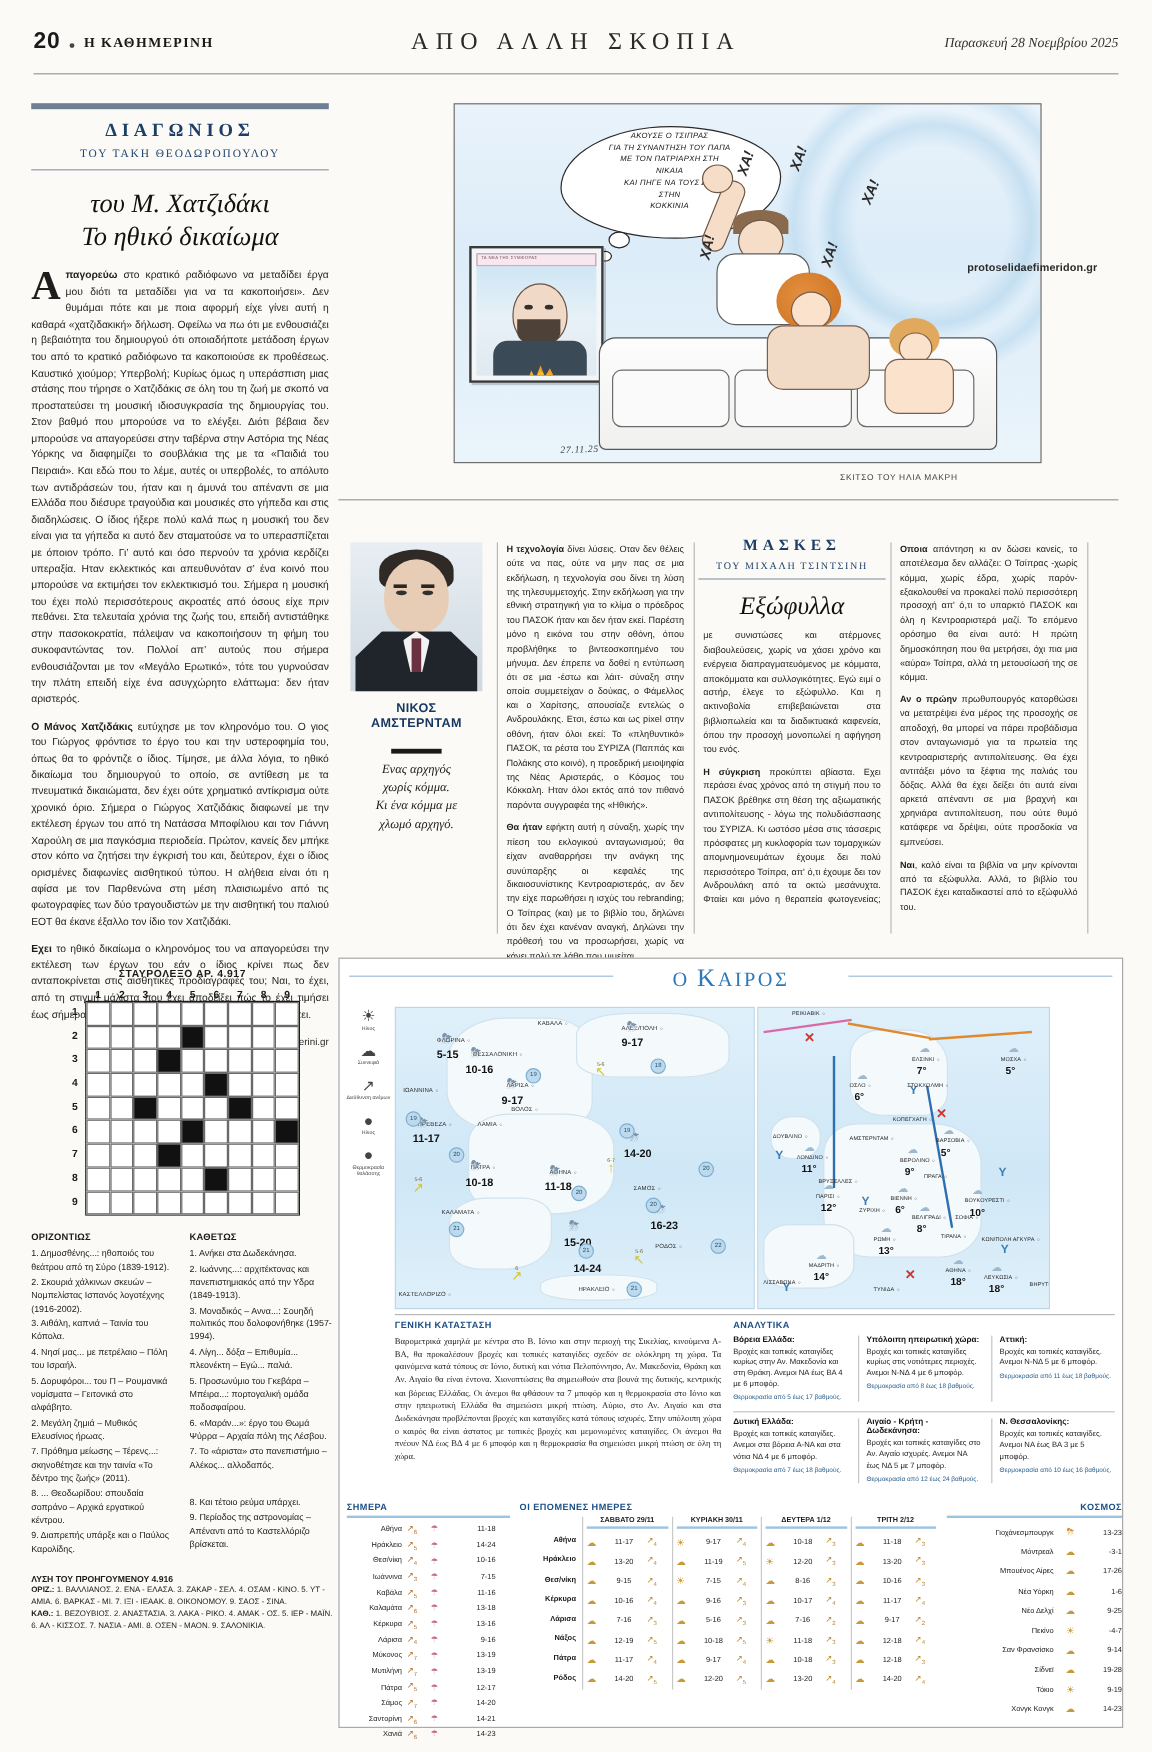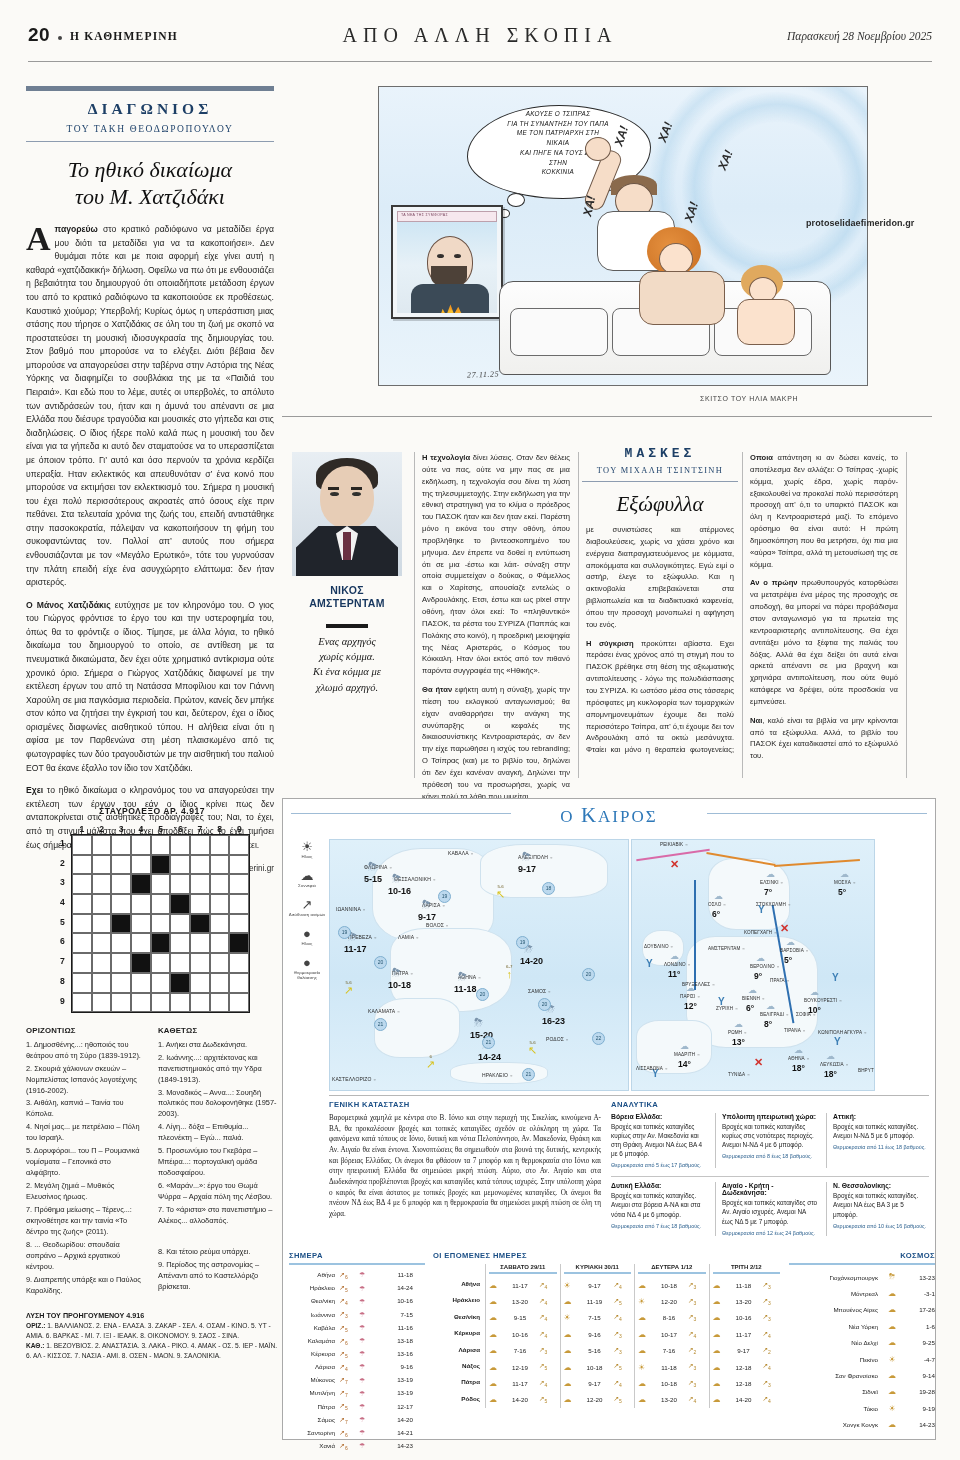--- a/index.html
+++ b/index.html
@@ -99,21 +99,21 @@
   .cartoon-credit{position:absolute;left:700px;top:395px;font-size:7px;letter-spacing:.6px;color:#444;}
   .rule-under-cartoon{position:absolute;left:282px;top:416px;width:650px;height:1px;background:#9a9a9a;}
 
   
   .maskes{position:absolute;left:282px;top:428px;width:652px;height:350px;}
   .mk-col{position:absolute;top:24px;width:148px;font-size:7.6px;line-height:1.56;text-align:justify;color:#1d1d1d;}
   .mk-col p{margin:0 0 7px 0;}
   .mk-c1{left:140px;} .mk-c2{left:304px;top:96px;} .mk-c3{left:468px;}
   .mk-vrule{position:absolute;top:24px;width:1px;background:#b9b9b9;}
   .mk-center{position:absolute;left:300px;top:18px;width:156px;text-align:center;}
-  .mk-kicker{font-family:Liberation Mono, monospace;font-size:13px;letter-spacing:4px;color:#1d3f66;font-weight:600;}
+  .mk-kicker{font-family:Liberation Serif, serif;font-size:13px;letter-spacing:4px;color:#1d3f66;font-weight:600;}
   .mk-by{font-family:"Liberation Serif",serif;font-size:8.4px;letter-spacing:1.4px;color:#22456d;margin-top:5px;}
   .mk-rule{height:1px;background:#8d9cb0;margin-top:6px;}
   .mk-head{font-family:"Liberation Serif",serif;font-style:italic;font-size:21px;margin-top:10px;color:#111;}
   .portrait{position:absolute;left:10px;top:24px;width:110px;height:124px;overflow:hidden;
      background:linear-gradient(180deg,#e8eef3 0%,#cfd9e2 100%);}
   .p-head{position:absolute;left:28px;top:14px;width:54px;height:62px;border-radius:50% 50% 45% 45%;background:#e7cdb6;}
   .p-hair{position:absolute;left:24px;top:6px;width:62px;height:34px;border-radius:50% 50% 28% 28%;background:#2f2a26;}
   .p-eyeL,.p-eyeR{position:absolute;top:40px;width:9px;height:4px;border-radius:50%;background:#30302e;}
   .p-eyeL{left:38px;} .p-eyeR{left:60px;}
   .p-brow{position:absolute;top:35px;width:11px;height:2.5px;background:#2a2622;}
@@ -232,22 +232,22 @@
     <div class="mh-date">Παρασκευή 28 Νοεμβρίου 2025</div>
   </div>
   <div class="mh-rule"></div>
 
   <div class="col-left">
     <div class="dg-topbar"></div>
     <div class="dg-kicker">ΔΙΑΓΩΝΙΟΣ</div>
     <div class="dg-by">ΤΟΥ ΤΑΚΗ ΘΕΟΔΩΡΟΠΟΥΛΟΥ</div>
     <div class="dg-rule"></div>
     <div class="dg-head">
+      <div>του Μ. Χατζιδάκι</div>
       <div>Το ηθικό δικαίωμα</div>
-      <div>του Μ. Χατζιδάκι</div>
     </div>
     <div class="dg-body">
       <p>
         <span class="dropcap">Α</span><span style="font-weight:bold">παγορεύω</span><span> στο κρατικό ραδιόφωνο να μεταδίδει έργα μου διότι τα μεταδίδει για να τα κακοποιήσει». Δεν θυμάμαι πότε και με ποια αφορμή είχε γίνει αυτή η καθαρά «χατζιδακική» δήλωση. Οφείλω να πω ότι με ενθουσιάζει η βεβαιότητα του δημιουργού ότι οποιαδήποτε μετάδοση έργων του από το κρατικό ραδιόφωνο τα κακοποιούσε εκ προθέσεως. Καυστικό χιούμορ; Υπερβολή; Κυρίως όμως η υπεράσπιση μιας στάσης που τήρησε ο Χατζιδάκις σε όλη του τη ζωή με σκοπό να προστατεύσει τη μουσική ιδιοσυγκρασία της δημιουργίας του. Στον βαθμό που μπορούσε να το ελέγξει. Διότι βέβαια δεν μπορούσε να απαγορεύσει στην ταβέρνα στην Αστόρια της Νέας Υόρκης να διαφημίζει το σουβλάκια της με τα «Παιδιά του Πειραιά». Και εδώ που το λέμε, αυτές οι υπερβολές, το απόλυτο των αντιδράσεών του, ήταν και η άμυνά του απέναντι σε μια Ελλάδα που διέσυρε τραγούδια και μουσικές στο γήπεδα και στις διαδηλώσεις. Ο ίδιος ήξερε πολύ καλά πως η μουσική του δεν είναι για τα γήπεδα κι αυτό δεν σταματούσε να το υπερασπίζεται με όποιον τρόπο. Γι’ αυτό και όσο περνούν τα χρόνια κερδίζει υπεραξία. Ηταν εκλεκτικός και απευθυνόταν σ’ ένα κοινό που μπορούσε να εκτιμήσει τον εκλεκτικισμό του. Σήμερα η μουσική του έχει πολύ περισσότερους ακροατές από όσους είχε πριν πεθάνει. Στα τελευταία χρόνια της ζωής του, επειδή αντιστάθηκε στην πασοκοκρατία, πάλεψαν να κακοποιήσουν τη φήμη του συκοφαντώντας τον. Πολλοί απ’ αυτούς που σήμερα ενθουσιάζονται με τον «Μεγάλο Ερωτικό», τότε του γυρνούσαν την πλάτη επειδή είχε ένα ασυγχώρητο ελάττωμα: δεν ήταν αριστερός.</span>
       </p>
       <p>
         <span class="b">Ο Μάνος Χατζιδάκις</span><span> ευτύχησε με τον κληρονόμο του. Ο γιος του Γιώργος φρόντισε το έργο του και την υστεροφημία του, όπως θα το φρόντιζε ο ίδιος. Τίμησε, με άλλα λόγια, το ηθικό δικαίωμα του δημιουργού το οποίο, σε αντίθεση με τα πνευματικά δικαιώματα, δεν έχει ούτε χρηματικό αντίκρισμα ούτε χρονικό όριο. Σήμερα ο Γιώργος Χατζιδάκις διαφωνεί με την εκτέλεση έργων του από τη Νατάσσα Μποφίλιου και τον Γιάννη Χαρούλη σε μια παγκόσμια περιοδεία. Πρώτον, κανείς δεν μπήκε στον κόπο να ζητήσει την έγκρισή του και, δεύτερον, έχει ο ίδιος ορισμένες διαφωνίες αισθητικού τύπου. Η αλήθεια είναι ότι η αφίσα με τον Παρθενώνα στη μέση πλαισιωμένο από τις φωτογραφίες των δύο τραγουδιστών με την αισθητική του παλιού ΕΟΤ θα έκανε έξαλλο τον ίδιο τον Χατζιδάκι.</span>
       </p>
       <p>
         <span class="b">Εχει</span><span> το ηθικό δικαίωμα ο κληρονόμος του να απαγορεύσει την εκτέλεση των έργων του εάν ο ίδιος κρίνει πως δεν ανταποκρίνεται στις αισθητικές προδιαγραφές του; Ναι, το έχει, από τη στιγμή μάλιστα που έχει αποδείξει πώς το έχει τιμήσει έως σήμερα με τον σεβασμό και τη συνέπεια που του πρέπει.</span>
@@ -510,21 +510,21 @@
             <div style="margin-bottom: 2px;">7. Πρόθημα μείωσης – Τέρενς...: σκηνοθέτησε και την ταινία «Το δέντρο της ζωής» (2011).</div>
             <div style="margin-bottom: 2px;">8. ... Θεοδωρίδου: σπουδαία σοπράνο – Αρχικά εργατικού κέντρου.</div>
             <div style="margin-bottom: 2px;">9. Διαπρεπής υπάρξε και ο Παύλος Καρολίδης.</div>
           </div>
       </div>
       <div>
         <div class="xw-ch">ΚΑΘΕΤΩΣ</div>
         <div id="down-list">
             <div style="margin-bottom: 2px;">1. Ανήκει στα Δωδεκάνησα.</div>
             <div style="margin-bottom: 2px;">2. Ιωάννης...: αρχιτέκτονας και πανεπιστημιακός από την Υδρα (1849-1913).</div>
-            <div style="margin-bottom: 2px;">3. Μοναδικός – Αννα...: Σουηδή πολιτικός που δολοφονήθηκε (1957-2003).</div>
+            <div style="margin-bottom: 2px;">3. Μοναδικός – Αννα...: Σουηδή πολιτικός που δολοφονήθηκε (1957-1994).</div>
             <div style="margin-bottom: 2px;">4. Λίγη... δόξα – Επιθυμία... πλεονέκτη – Εγώ... παλιά.</div>
             <div style="margin-bottom: 2px;">5. Προσωνύμιο του Γκεβάρα – Μπέιρα...: πορτογαλική ομάδα ποδοσφαίρου.</div>
             <div style="margin-bottom: 2px;">6. «Μαράν...»: έργο του Θωμά Ψύρρα – Αρχαία πόλη της Λέσβου.</div>
             <div style="margin-bottom: 20px;">7. Το «άριστα» στο πανεπιστήμιο – Αλέκος... αλλοδαπός.</div>
             <div style="margin-bottom: 2px;">8. Και τέτοιο ρεύμα υπάρχει.</div>
             <div style="margin-bottom: 2px;">9. Περίοδος της αστρονομίας – Απέναντι από το Καστελλόριζο βρίσκεται.</div>
           </div>
       </div>
     </div>
     <div class="xw-sol">

